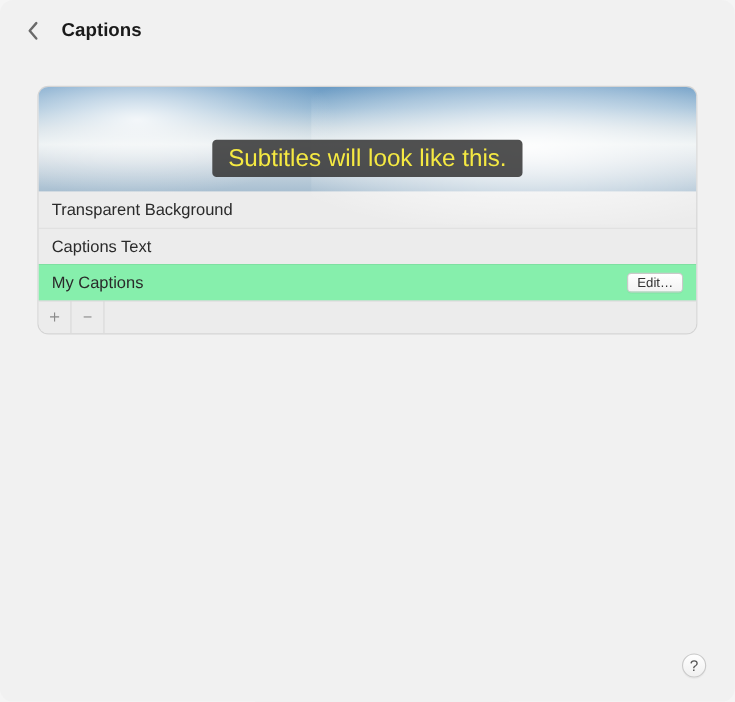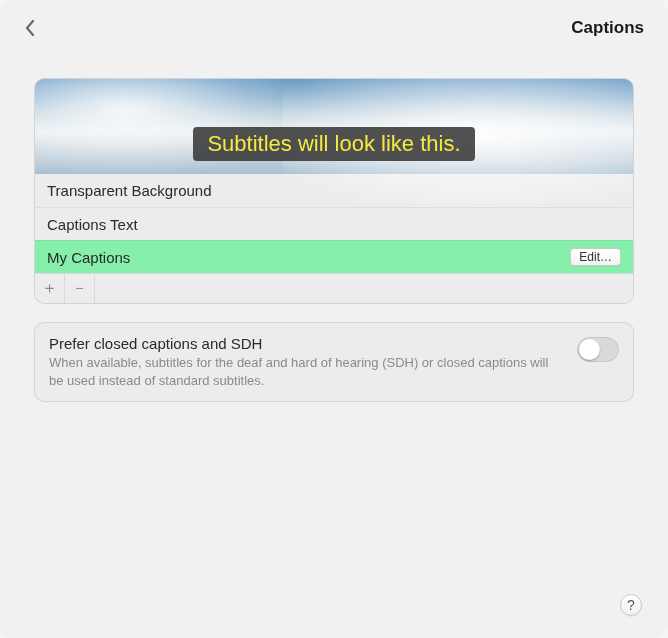--- a/index.html
+++ b/index.html
@@ -24,22 +24,21 @@
       border-radius: 12px;
       position: relative;
       display: flex;
       flex-direction: column;
     }
     
     .header {
       display: flex;
       align-items: center;
       padding: 18px 24px 12px 24px;
-      gap: 10px;
-      justify-content: space-between;
+      gap: 20px;
     }
     
     .back-chevron {
       color: #6a6a6a;
       cursor: pointer;
       display: flex;
       align-items: center;
     }
     
     .title {
@@ -263,25 +262,16 @@
             <span>My Captions</span>
             <button class="edit-btn">Edit…</button>
           </div>
         </div>
       <div class="addremove-bar">
         <div class="ar-btn">＋</div>
         <div class="ar-btn">－</div>
       </div>
     </div>
 
-    <div class="prefer-card">
-      <div class="prefer-text">
-        <div class="prefer-title">Prefer closed captions and SDH</div>
-        <div class="prefer-desc">When available, subtitles for the deaf and hard of hearing (SDH) or closed captions will be used instead of standard subtitles.</div>
-      </div>
-      <div class="toggle">
-        <div class="toggle-knob"></div>
-      </div>
-    </div>
   </div>
 
   <div class="help-btn">?</div>
 </div>
 
 </body></html>

